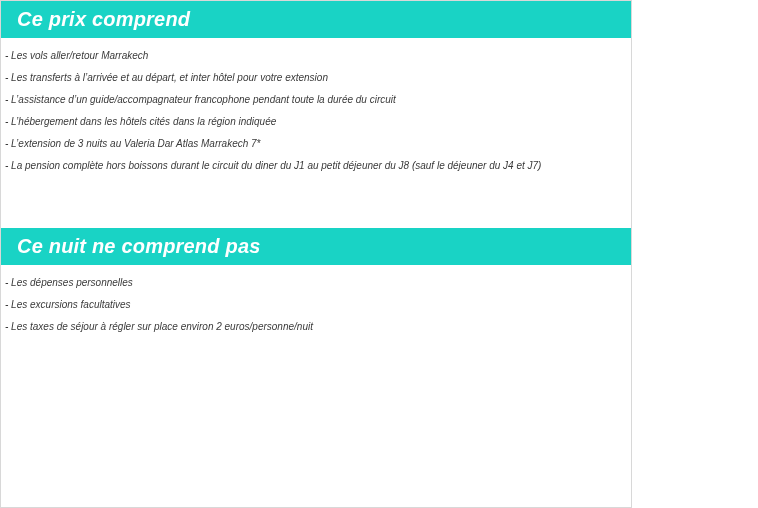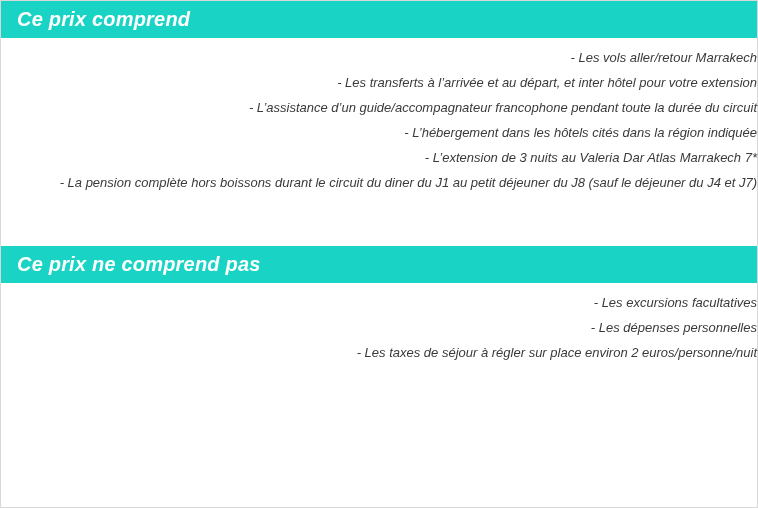--- a/index.html
+++ b/index.html
@@ -9,21 +9,21 @@
   body {
     width: 758px;
     height: 508px;
     background: #ffffff;
     font-family: "Liberation Sans", sans-serif;
     color: #333333;
     overflow: hidden;
   }
   .page {
     position: relative;
-    width: 758px;
+    width: 632px;
     height: 508px;
     box-sizing: border-box;
     border: 1px solid #d8d8d8;
     background: #ffffff;
   }
   .section {
     width: 100%;
   }
   .section-header {
     background: #19d3c5;
@@ -34,26 +34,25 @@
     line-height: 1;
     padding: 8px 0 9px 16px;
     box-sizing: border-box;
     letter-spacing: 0.2px;
   }
   .section-body {
     padding: 0 0 0 4px;
   }
   .item {
     font-style: italic;
-    font-size: 13px;
+    font-size: 10px;
     color: #3a3a3a;
     line-height: 1.0;
     padding: 6px 0 6px 0;
     white-space: nowrap;
-    text-align: right;
   }
   #includes-header {
     margin-top: 0;
   }
   #includes-list {
     padding-top: 9px;
   }
   #excludes-header {
     margin-top: 51px;
   }
@@ -75,21 +74,21 @@
       <div class="item">- Les vols aller/retour Marrakech</div>
       <div class="item">- Les transferts à l’arrivée et au départ, et inter hôtel pour votre extension</div>
       <div class="item">- L’assistance d’un guide/accompagnateur francophone pendant toute la durée du circuit</div>
       <div class="item">- L’hébergement dans les hôtels cités dans la région indiquée</div>
       <div class="item">- L’extension de 3 nuits au Valeria Dar Atlas Marrakech 7*</div>
       <div class="item">- La pension complète hors boissons durant le circuit du diner du J1 au petit déjeuner du J8 (sauf le déjeuner du J4 et J7)</div>
     </div>
   </div>
 
   <div class="section">
-    <div class="section-header" id="excludes-header">Ce prix ne comprend pas</div>
+    <div class="section-header" id="excludes-header">Ce nuit ne comprend pas</div>
     <div class="section-body" id="excludes-list">
+      <div class="item">- Les dépenses personnelles</div>
       <div class="item">- Les excursions facultatives</div>
-      <div class="item">- Les dépenses personnelles</div>
       <div class="item">- Les taxes de séjour à régler sur place environ 2 euros/personne/nuit</div>
     </div>
   </div>
 
 </div>
 
 </body></html>

